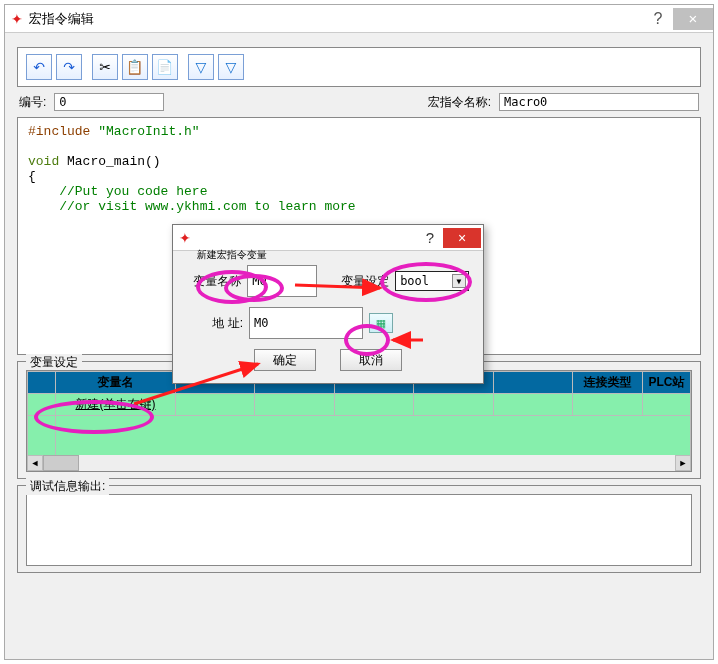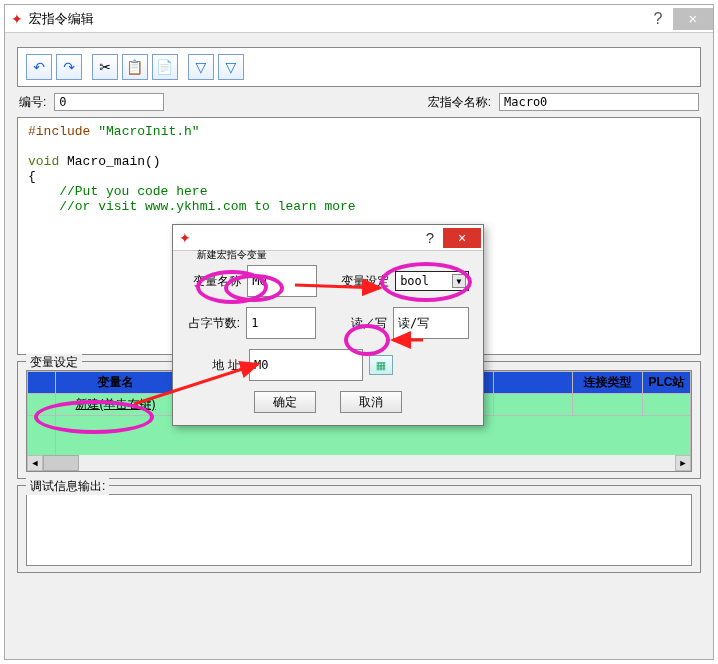--- a/index.html
+++ b/index.html
@@ -18,21 +18,21 @@
 .text-input { border: 1px solid #999; background: #fff; height: 18px; padding: 0 4px; font-family: monospace; font-size: 12px; }
 .code-area { margin: 6px 12px; border: 1px solid #888; background: #fff; height: 238px; padding: 6px 10px; font-family: "Courier New", monospace; font-size: 13px; white-space: pre; overflow: hidden; position: relative; }
 .kw-pre { color: #8c3f00; }
 .kw-str { color: #007f00; }
 .kw-blue { color: #4d7c0f; }
 .kw-cmt { color: #007f00; }
 .fieldset { margin: 6px 12px; border: 1px solid #888; padding: 8px 8px 6px; position: relative; background: #f0f0f0; }
 .fieldset .legend { position: absolute; top: -8px; left: 8px; background: #f0f0f0; padding: 0 4px; font-size: 12px; }
 .table-wrap { border: 1px solid #888; background: #fff; height: 102px; overflow: hidden; position: relative; }
 .vtable { width: 100%; border-collapse: collapse; table-layout: fixed; }
-.vtable th, .vtable td { border: 1px solid #bbb; height: 22px; font-size: 12px; text-align: center; background: #1d4ed8; }
+.vtable th, .vtable td { border: 1px solid #bbb; height: 22px; font-size: 12px; text-align: center; background: #0369a1; }
 .vtable td { background: #86efac; text-decoration: underline; }
 .vtable th:first-child, .vtable td:first-child { width: 28px; }
 .hscroll { position: absolute; left: 0; right: 0; bottom: 0; height: 16px; background: #eee; display: flex; }
 .hscroll .arrow { width: 16px; background: #ddd; border: 1px solid #bbb; display: flex; align-items: center; justify-content: center; font-size: 9px; }
 .hscroll .thumb { width: 36px; background: #ccc; border: 1px solid #aaa; }
 .hscroll .track { flex: 1; }
 .debug-box { height: 72px; background: #fff; border: 1px solid #888; }
 .btn { border: 1px solid #888; background: linear-gradient(#fdfdfd,#e5e5e5); height: 22px; padding: 0 18px; font-size: 12px; cursor: pointer; font-family: inherit; }
 .bottom-btns { position: absolute; bottom: 10px; left: 18px; right: 18px; display: flex; gap: 10px; }
 .bottom-btns .spacer { flex: 1; }
@@ -160,27 +160,20 @@
       <span class="m-lbl">变量名称</span>
       <input class="m-in" style="width: 70px;" value="M0">
       <span style="width:6px"></span>
       <span class="m-lbl">变量设定</span>
       <div class="sel" style="width:76px">
         <span>bool</span>
         <span class="caret">▼</span>
       </div>
     </div>
     <div class="m-row">
-      <span class="m-lbl">占字节数:</span>
-      <input class="m-in" style="width: 70px;" value="1">
-      <span style="width:6px"></span>
-      <span class="m-lbl">读／写</span>
-      <input class="m-in" style="width: 76px;" value="读/写">
-    </div>
-    <div class="m-row">
       <span class="m-lbl">地   址:</span>
       <input class="m-in" style="width: 114px;" value="M0">
       <div class="icon-btn">
         <span style="font-size:11px;color:#2a6">▦</span>
       </div>
     </div>
     <div class="m-btns">
       <button class="btn">确定</button>
       <button class="btn">取消</button>
     </div>

